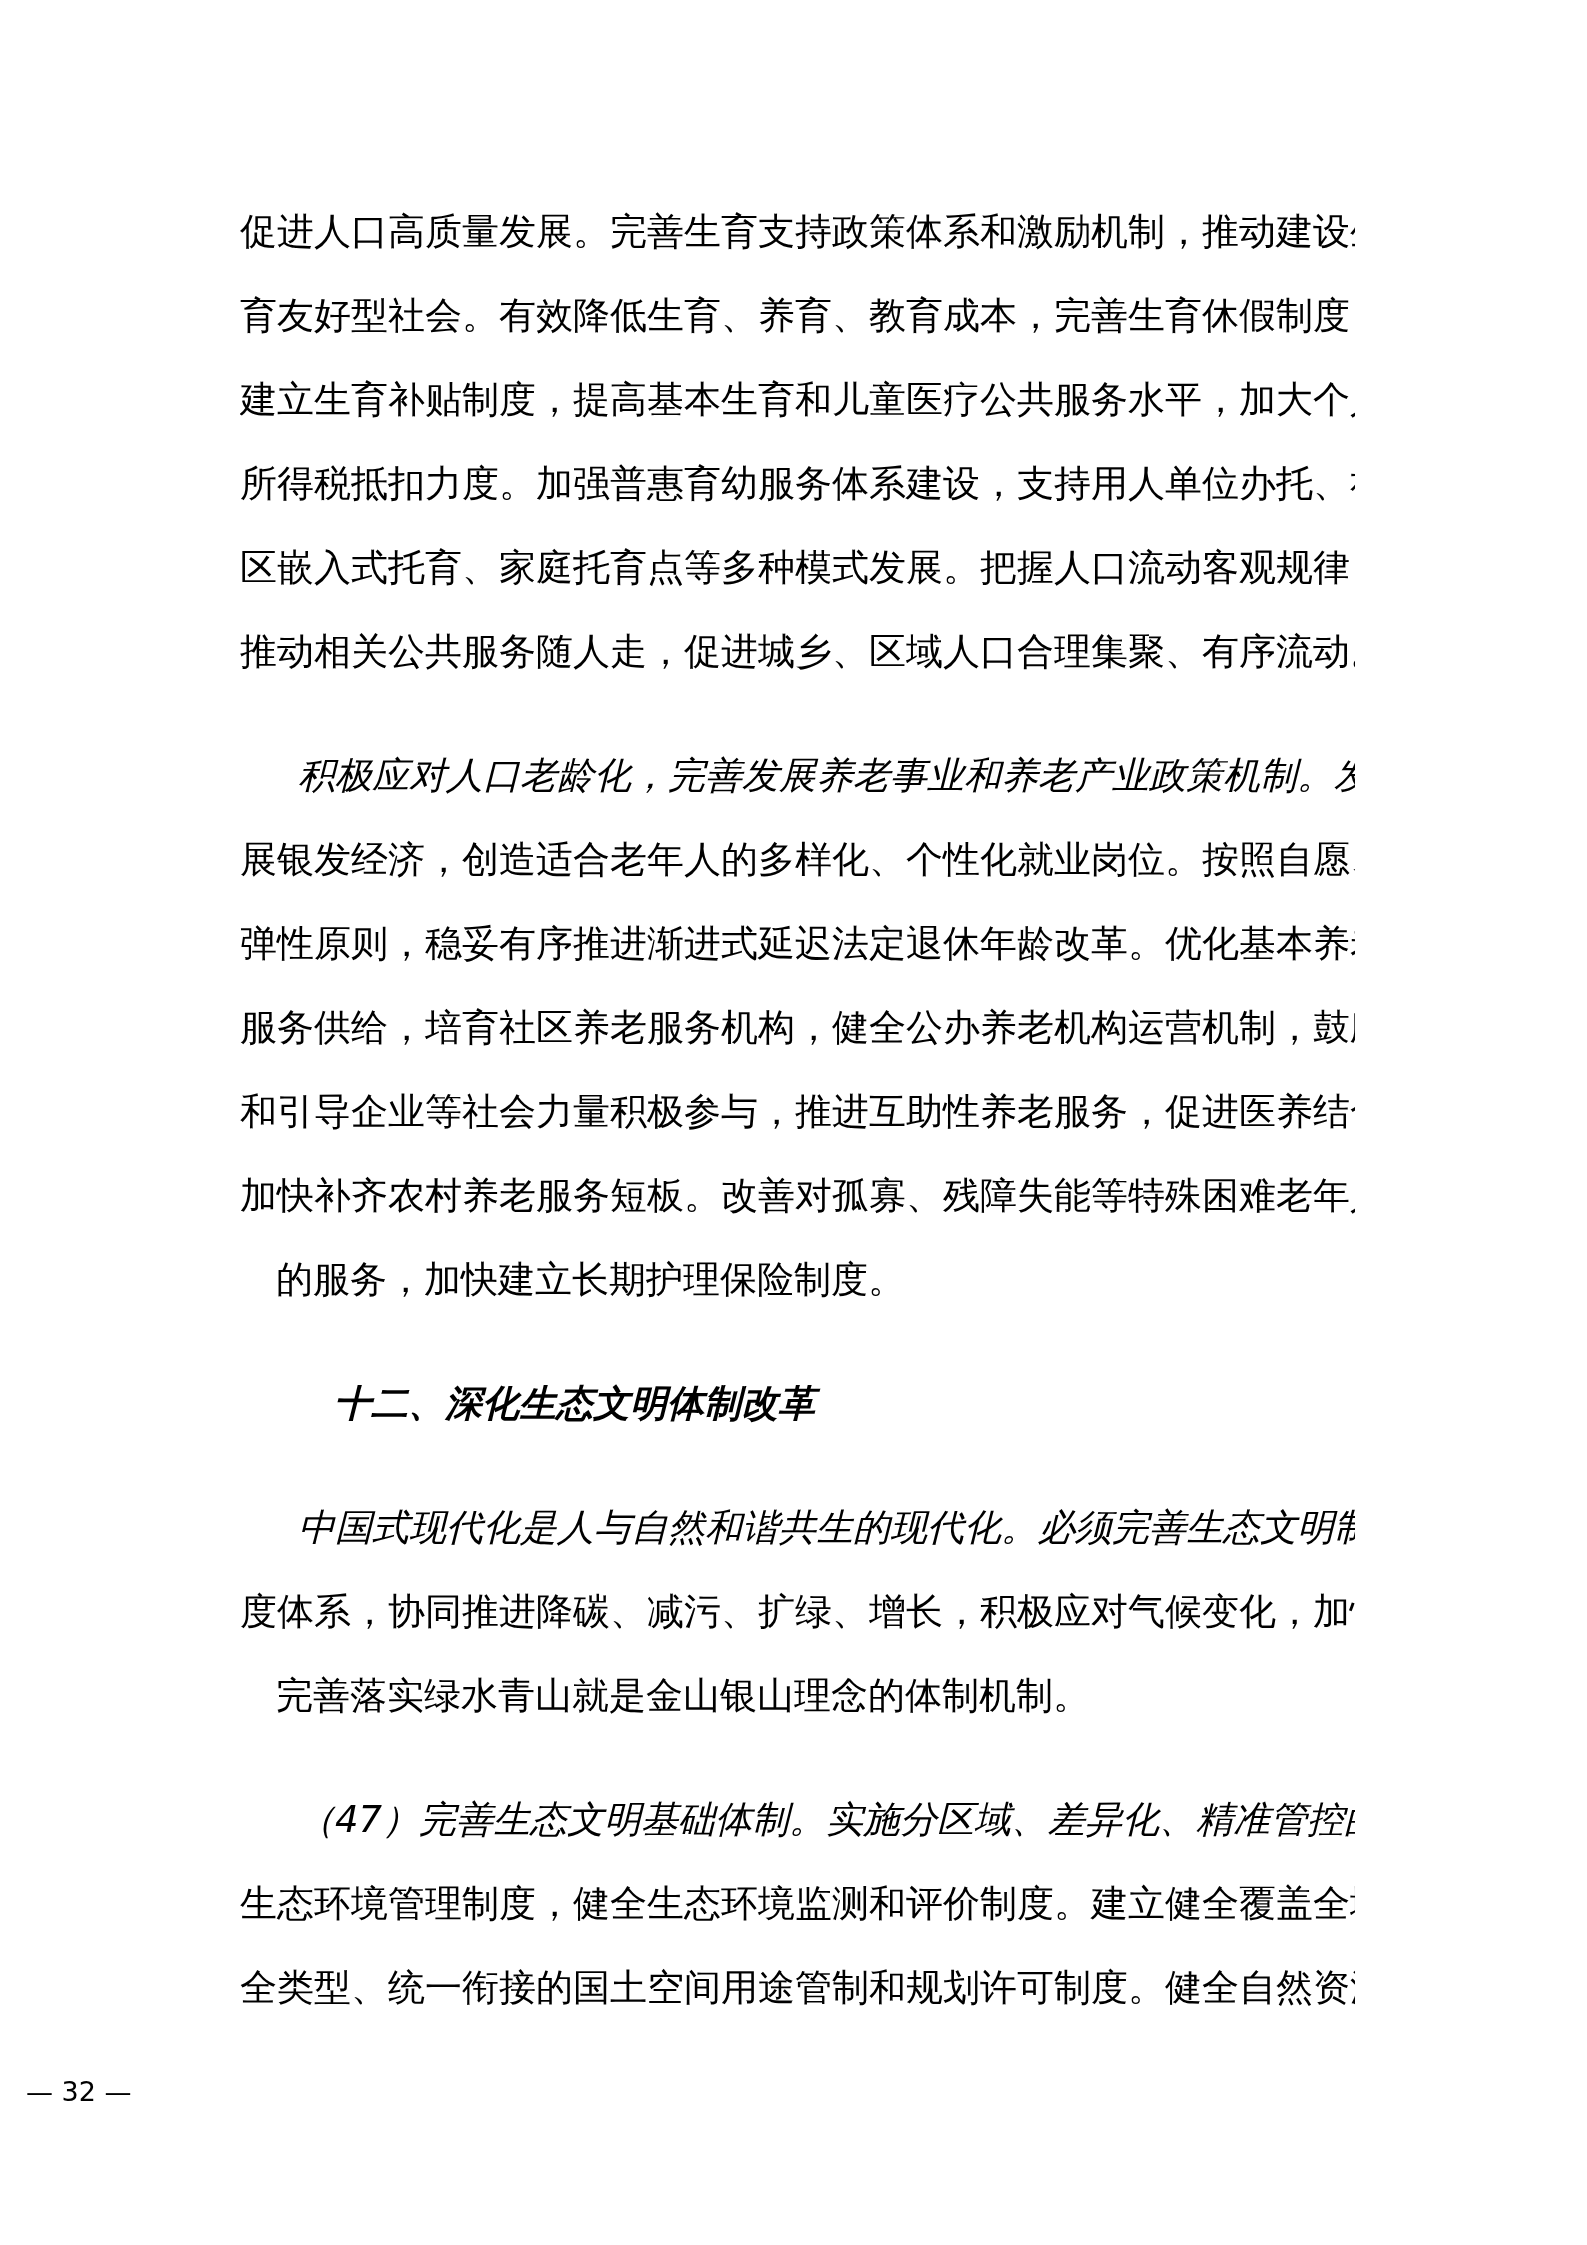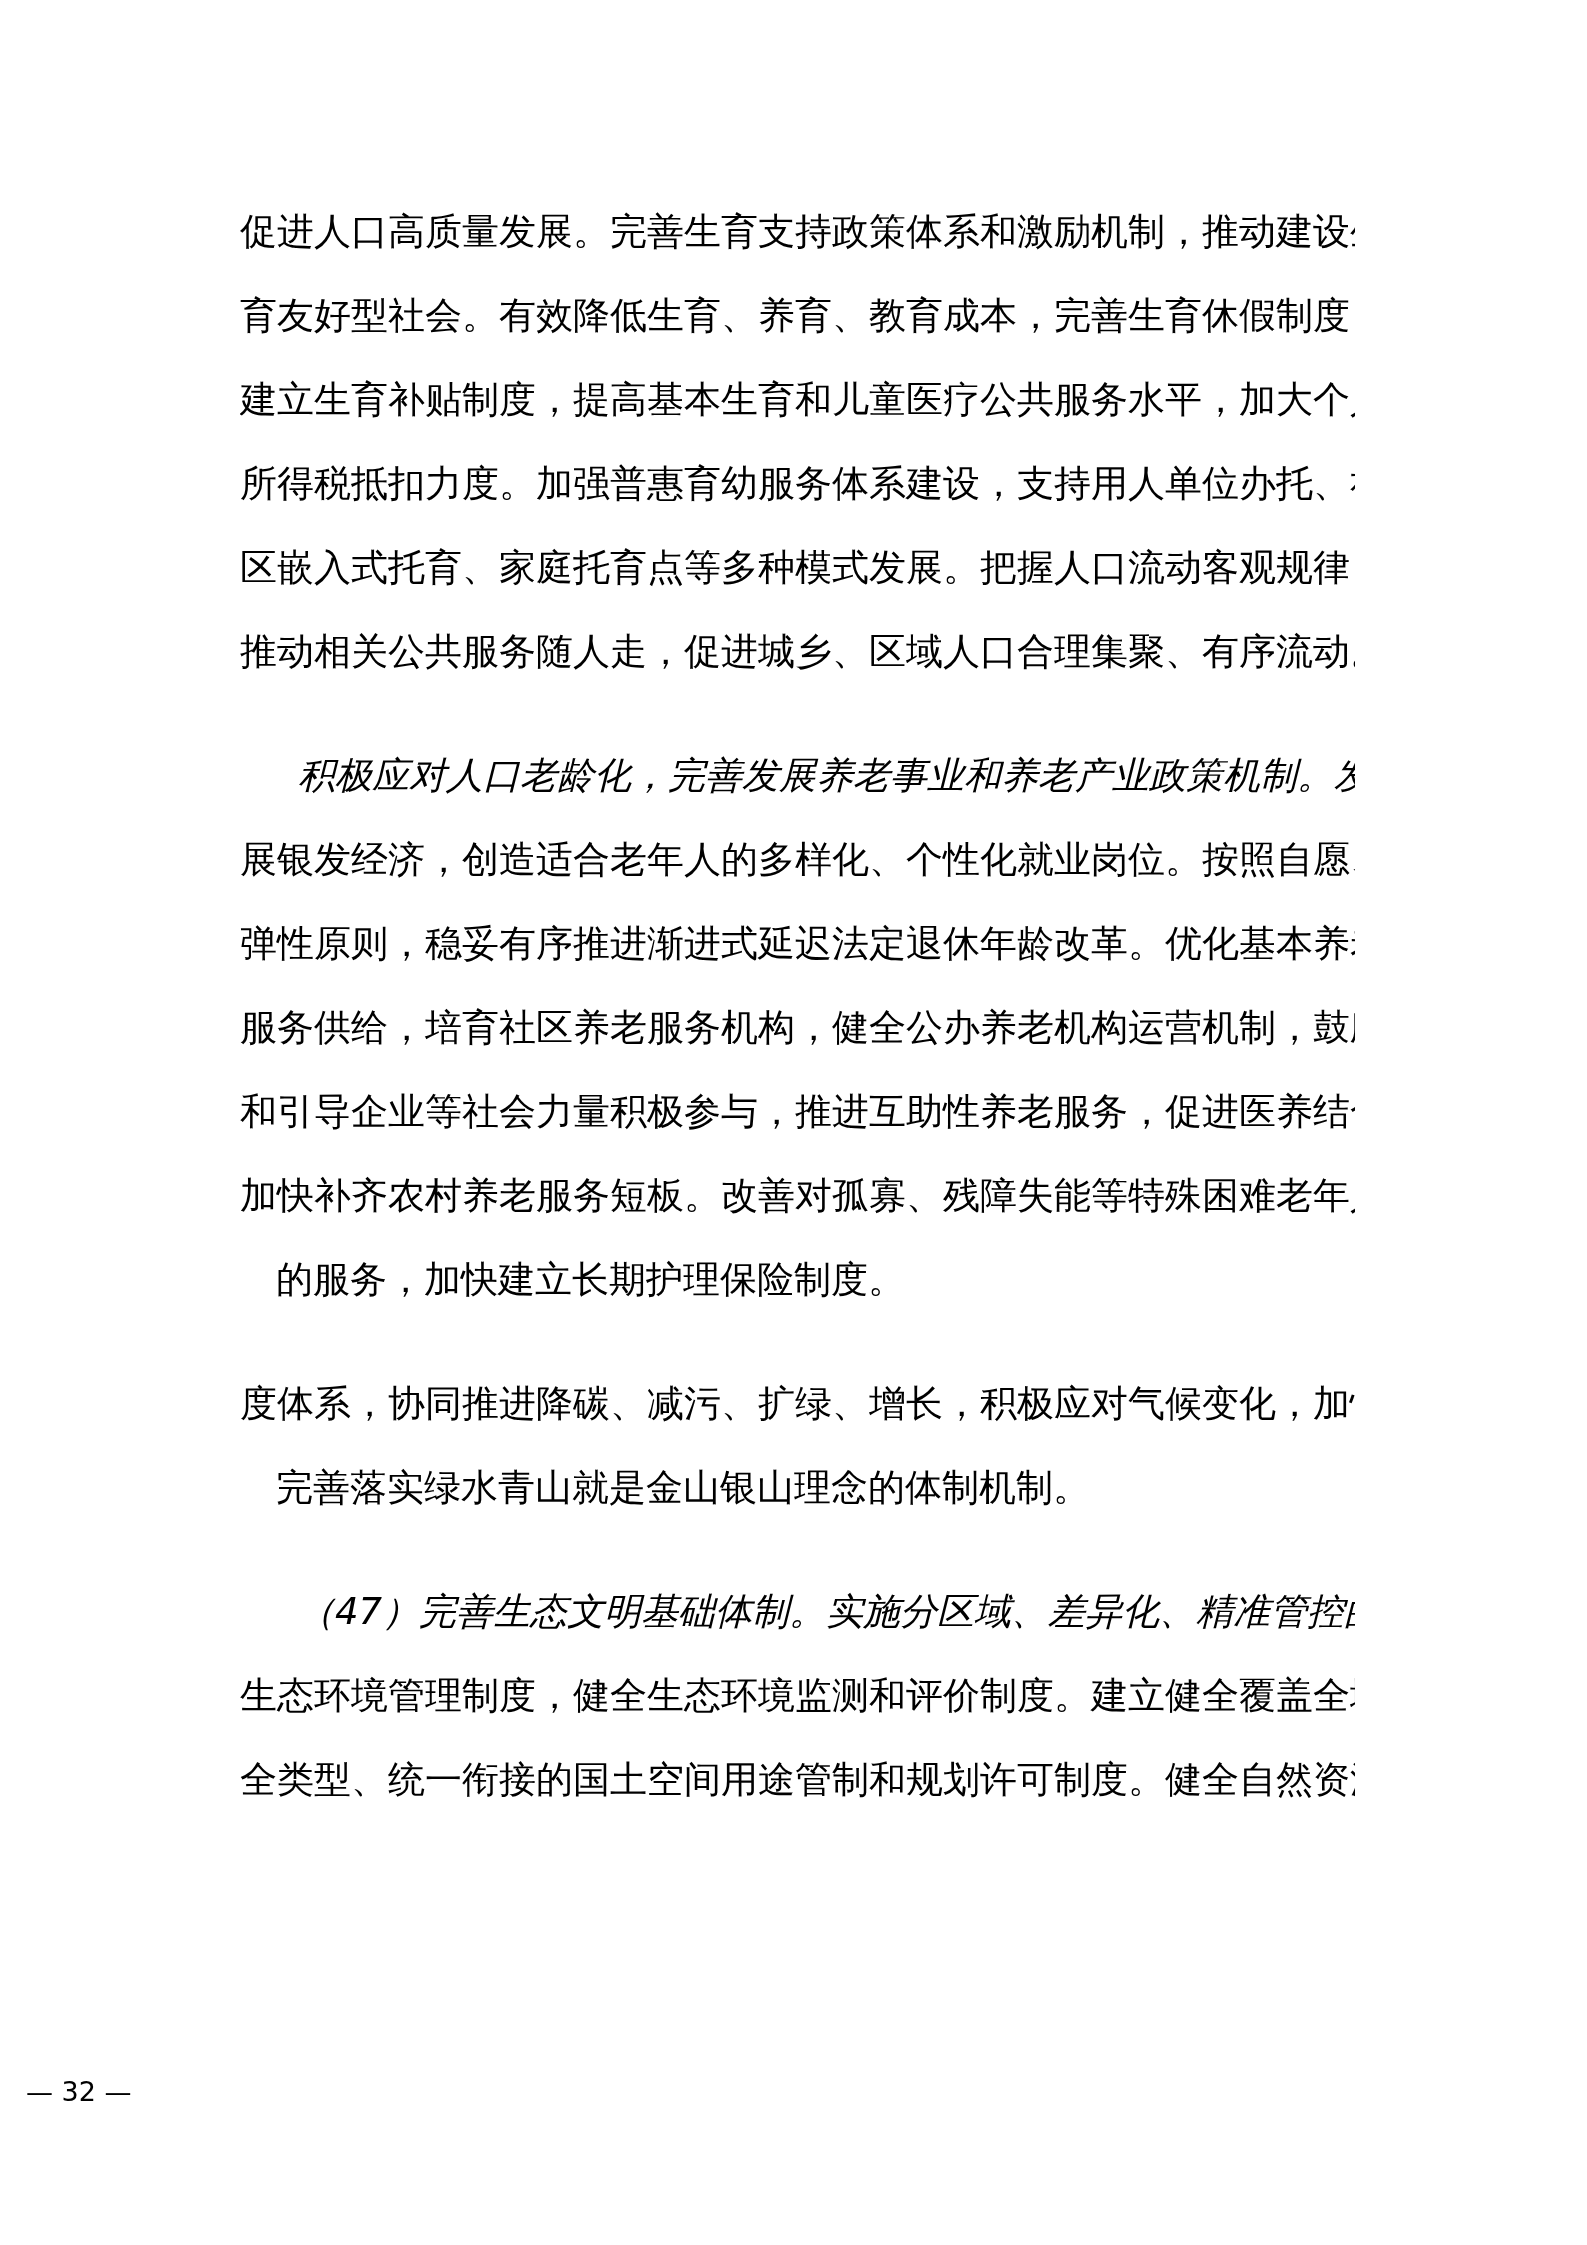--- a/index.html
+++ b/index.html
@@ -72,21 +72,25 @@
       </div>
       <div class="block paragraph">
         <div class="line indent">积极应对人口老龄化，完善发展养老事业和养老产业政策机制。发</div>
         <div class="line">展银发经济，创造适合老年人的多样化、个性化就业岗位。按照自愿、</div>
         <div class="line">弹性原则，稳妥有序推进渐进式延迟法定退休年龄改革。优化基本养老</div>
         <div class="line">服务供给，培育社区养老服务机构，健全公办养老机构运营机制，鼓励</div>
         <div class="line">和引导企业等社会力量积极参与，推进互助性养老服务，促进医养结合。</div>
         <div class="line">加快补齐农村养老服务短板。改善对孤寡、残障失能等特殊困难老年人</div>
         <div class="line no-fill">的服务，加快建立长期护理保险制度。</div>
       </div>
+      <div class="block heading">
+        <div class="line no-fill indent">十二、深化生态文明体制改革</div>
+      </div>
       <div class="block paragraph">
+        <div class="line indent">中国式现代化是人与自然和谐共生的现代化。必须完善生态文明制</div>
         <div class="line">度体系，协同推进降碳、减污、扩绿、增长，积极应对气候变化，加快</div>
         <div class="line no-fill">完善落实绿水青山就是金山银山理念的体制机制。</div>
       </div>
       <div class="block paragraph">
         <div class="line indent">（47）完善生态文明基础体制。实施分区域、差异化、精准管控的</div>
         <div class="line">生态环境管理制度，健全生态环境监测和评价制度。建立健全覆盖全域</div>
         <div class="line">全类型、统一衔接的国土空间用途管制和规划许可制度。健全自然资源</div>
       </div>
     </main>
   <footer class="doc-footer">

